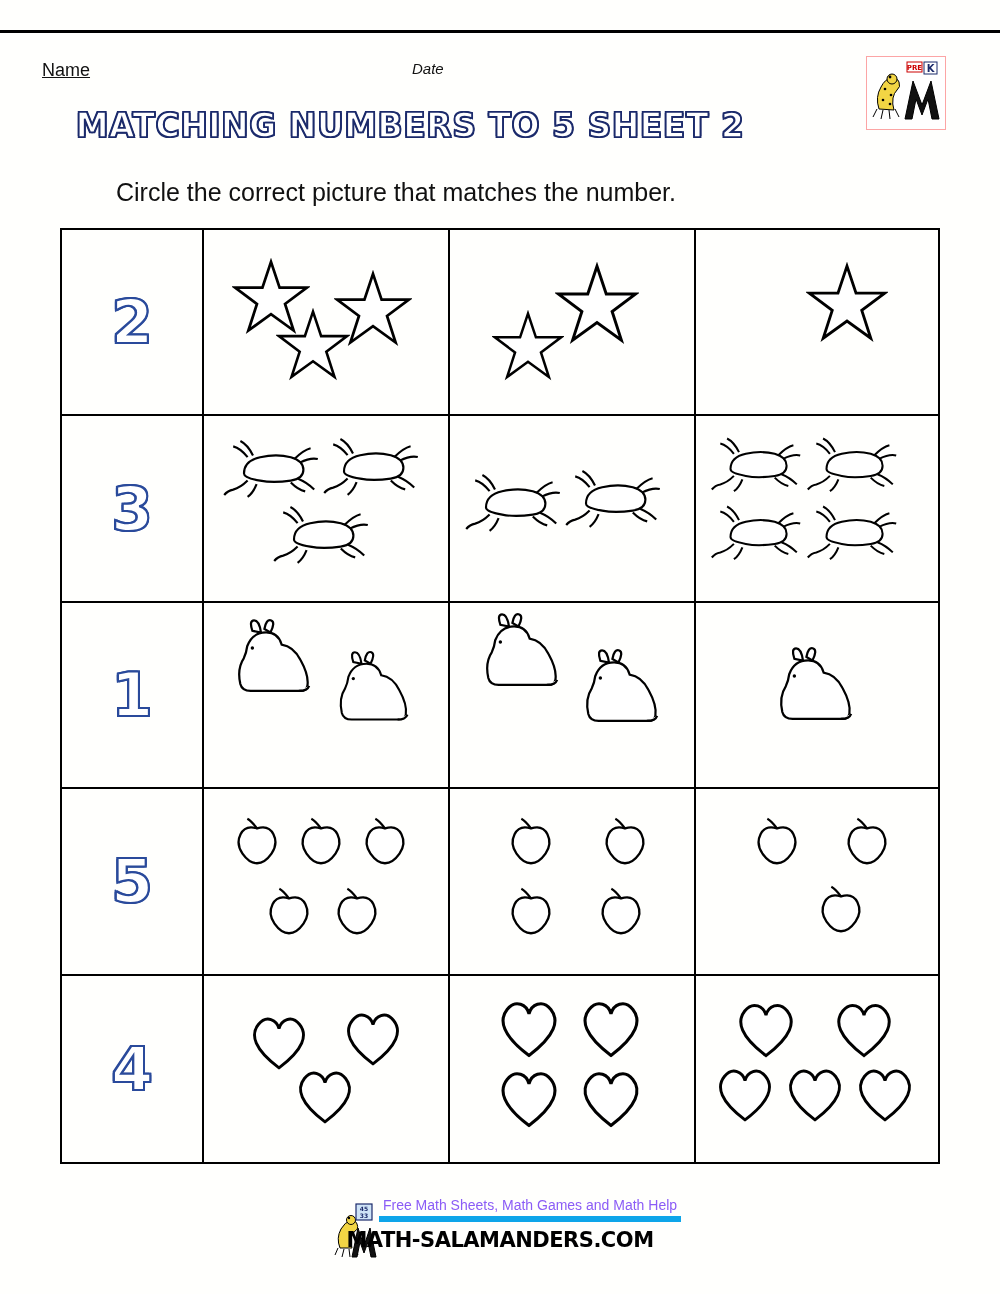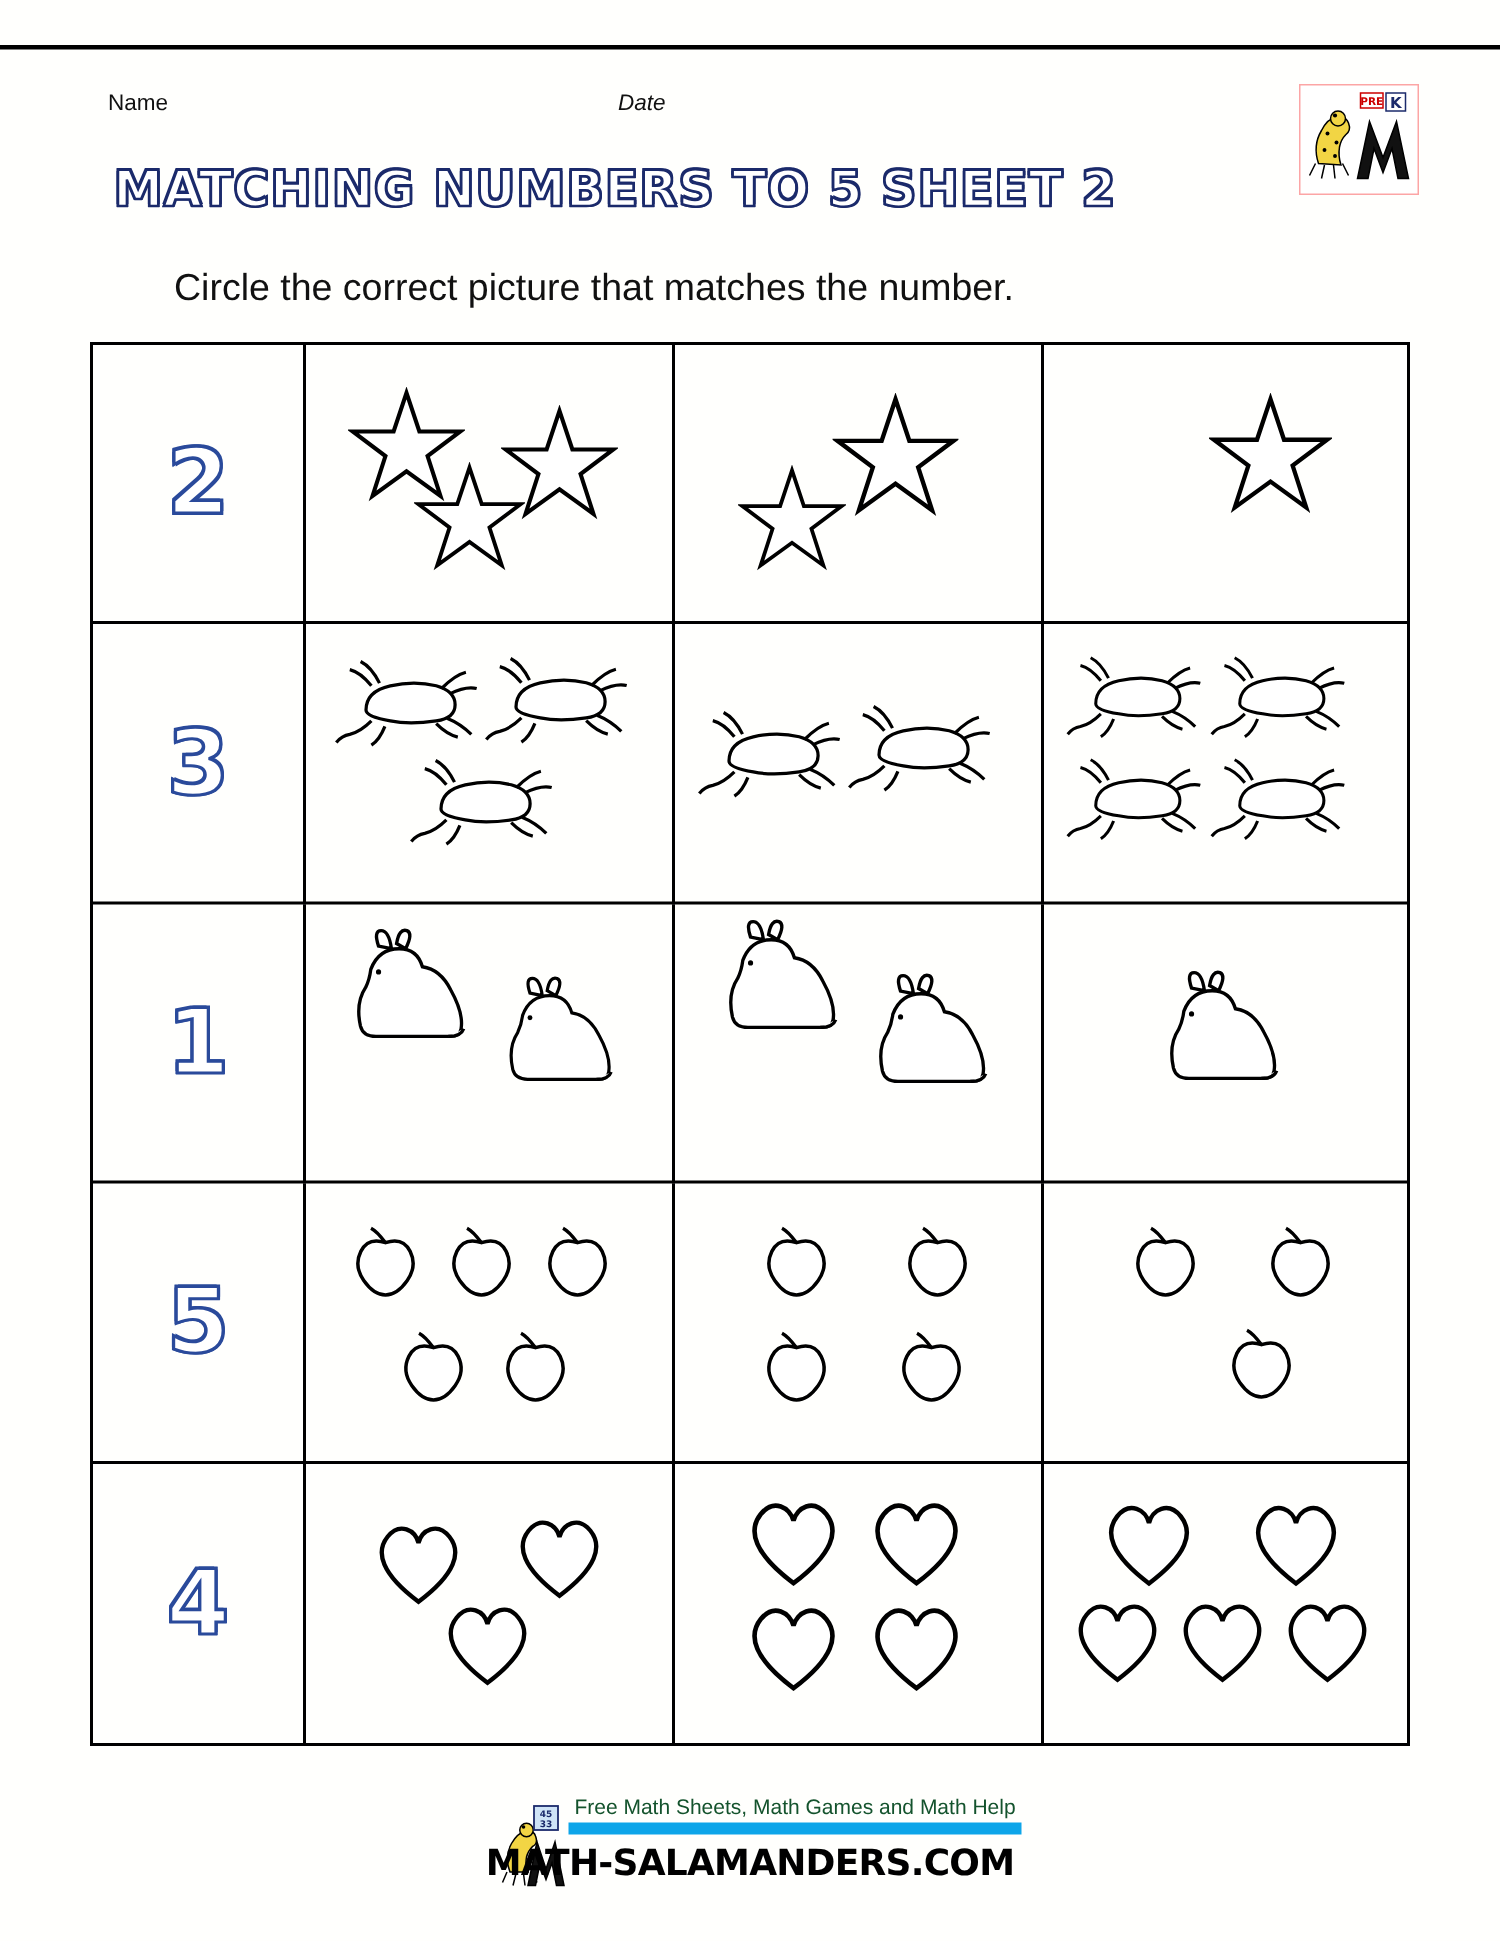--- a/index.html
+++ b/index.html
@@ -23,23 +23,24 @@
   }
   .top-rule {
     position: absolute;
     left: 0; top: 30px;
     width: 1000px;
     height: 3px;
     background: #000;
   }
   .name-label {
     position: absolute;
-    left: 72px; top: 60px;
-    font-size: 15px;
+    left: 42px; top: 60px;
+    font-size: 18px;
     color: #111;
+    text-decoration: underline;
   }
   .date-label {
     position: absolute;
     left: 412px; top: 60px;
     font-size: 15px;
     color: #111;
     font-style: italic;
   }
   .logo-box {
     position: absolute;
@@ -124,32 +125,32 @@
   }
   
   .footer {
     position: absolute;
     left: 0; top: 1196px;
     width: 1000px;
     text-align: center;
   }
   .footer-tag {
     font-size: 14px;
-    color: #14532d;
+    color: #8b5cf6;
     display: inline-block;
-    border-bottom: 8px solid #0ea5e9;
+    border-bottom: 6px solid #0ea5e9;
     padding: 0 4px 3px 4px;
     margin-left: 60px;
   }
   .footer-brand {
     position: absolute;
     left: 0; top: 1228px;
     width: 1000px;
     text-align: center;
-    font-size: 24px;
+    font-size: 21px;
     font-weight: bold;
     letter-spacing: -0.5px;
     color: #000;
     font-family: "DejaVu Sans", sans-serif;
   }
   .footer-logo {
     position: absolute;
     left: 330px; top: 1200px;
     width: 56px; height: 60px;
   }

